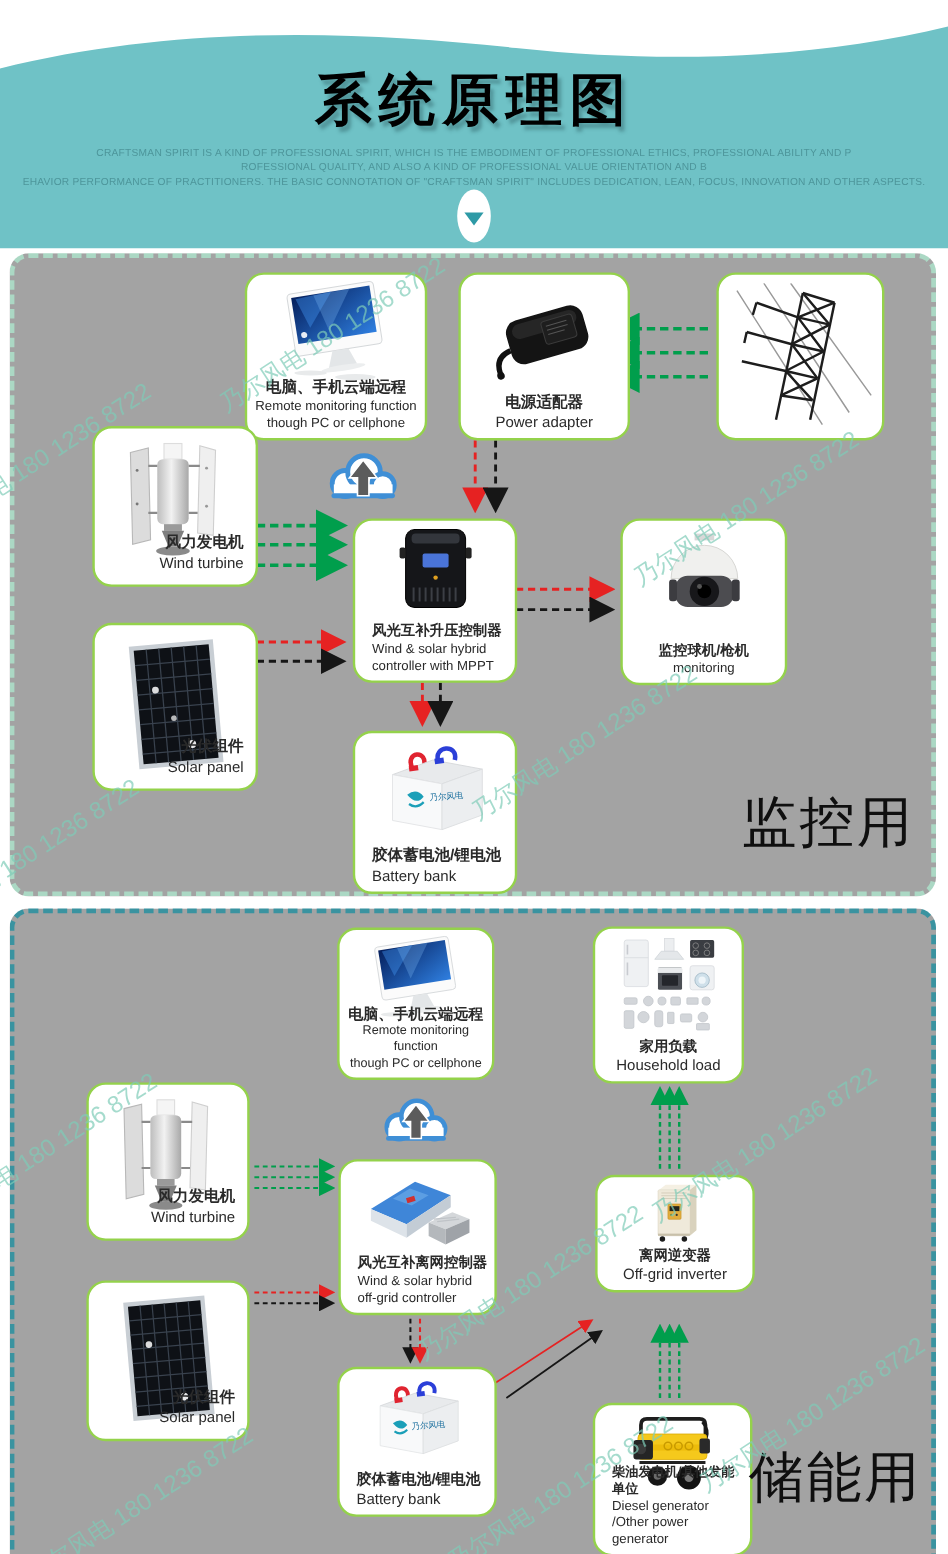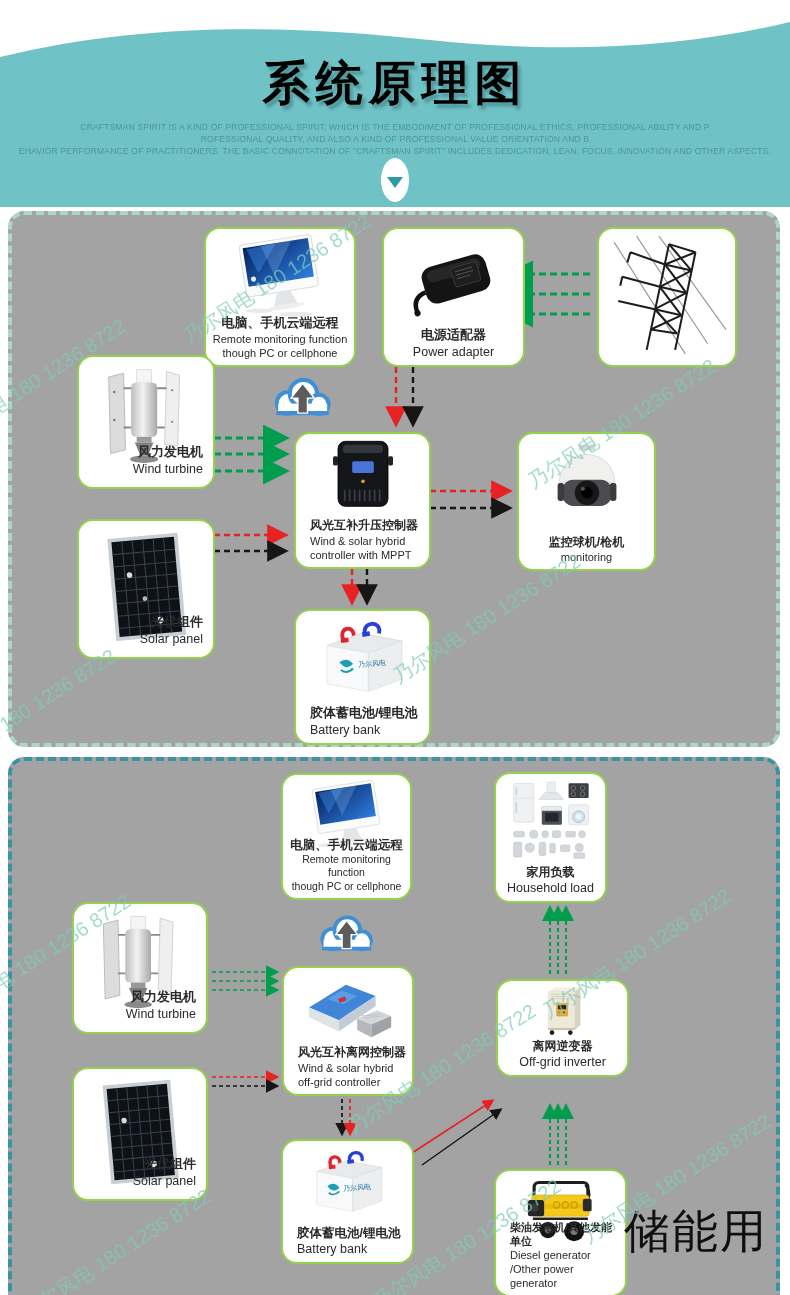--- a/index.html
+++ b/index.html
@@ -302,20 +302,21 @@
           <path d="M36,72 q8,6 16,-2" stroke="#1b9fb8" stroke-width="2.5" fill="none"></path>
         </svg>
         <span class="brand">乃尔风电</span>
       </div>
       <div class="labels left">
         <div class="zh">胶体蓄电池/锂电池</div>
         <div class="en big">Battery bank</div>
       </div>
     </div>
 
+    <div class="big-label" style="right:14px;top:440px;">监控用</div>
   </div>
 
   <div class="section" id="sec2">
 
     <svg class="lines" width="764" height="548" viewBox="0 0 764 548">
       <defs>
         <marker id="s2g" markerWidth="8" markerHeight="8" refX="6" refY="4" orient="auto">
             <path d="M0,0 L8,4 L0,8 Z" fill="#009e4c"></path>
           </marker>
         <marker id="s2r" markerWidth="8" markerHeight="8" refX="6" refY="4" orient="auto">
@@ -364,21 +365,21 @@
           <ellipse cx="40" cy="92" rx="16" ry="2.5" fill="#e8eaeb"></ellipse>
         </svg>
       </div>
       <div class="labels">
         <div class="zh" style="font-size:12.5px;">电脑、手机云端远程</div>
         <div class="en" style="font-size:10.5px;">Remote monitoring function</div>
         <div class="en" style="font-size:10.5px;">though PC or cellphone</div>
       </div>
     </div>
 
-    <div class="node" style="left:482px;top:11px;width:113px;height:131px;">
+    <div class="node" style="left:482px;top:11px;width:126px;height:131px;">
       <div class="art b36">
         <svg viewBox="0 0 130 130" width="108">
           <rect x="10" y="8" width="30" height="58" rx="3" fill="#eff1f3" stroke="#d8dbde"></rect>
           <line x1="10" y1="30" x2="40" y2="30" stroke="#d8dbde"></line>
           <line x1="14" y1="14" x2="14" y2="26" stroke="#c8cbd0" stroke-width="2"></line>
           <line x1="14" y1="36" x2="14" y2="52" stroke="#c8cbd0" stroke-width="2"></line>
           <rect x="60" y="6" width="12" height="16" fill="#eceef0" stroke="#d8dbde"></rect>
           <polygon points="48,32 84,32 76,22 56,22" fill="#e4e7ea" stroke="#d0d4d8"></polygon>
           <rect x="92" y="8" width="30" height="22" rx="2" fill="#3a3d42"></rect>
           <circle cx="99" cy="15" r="3.5" fill="none" stroke="#8a8a8a"></circle>

